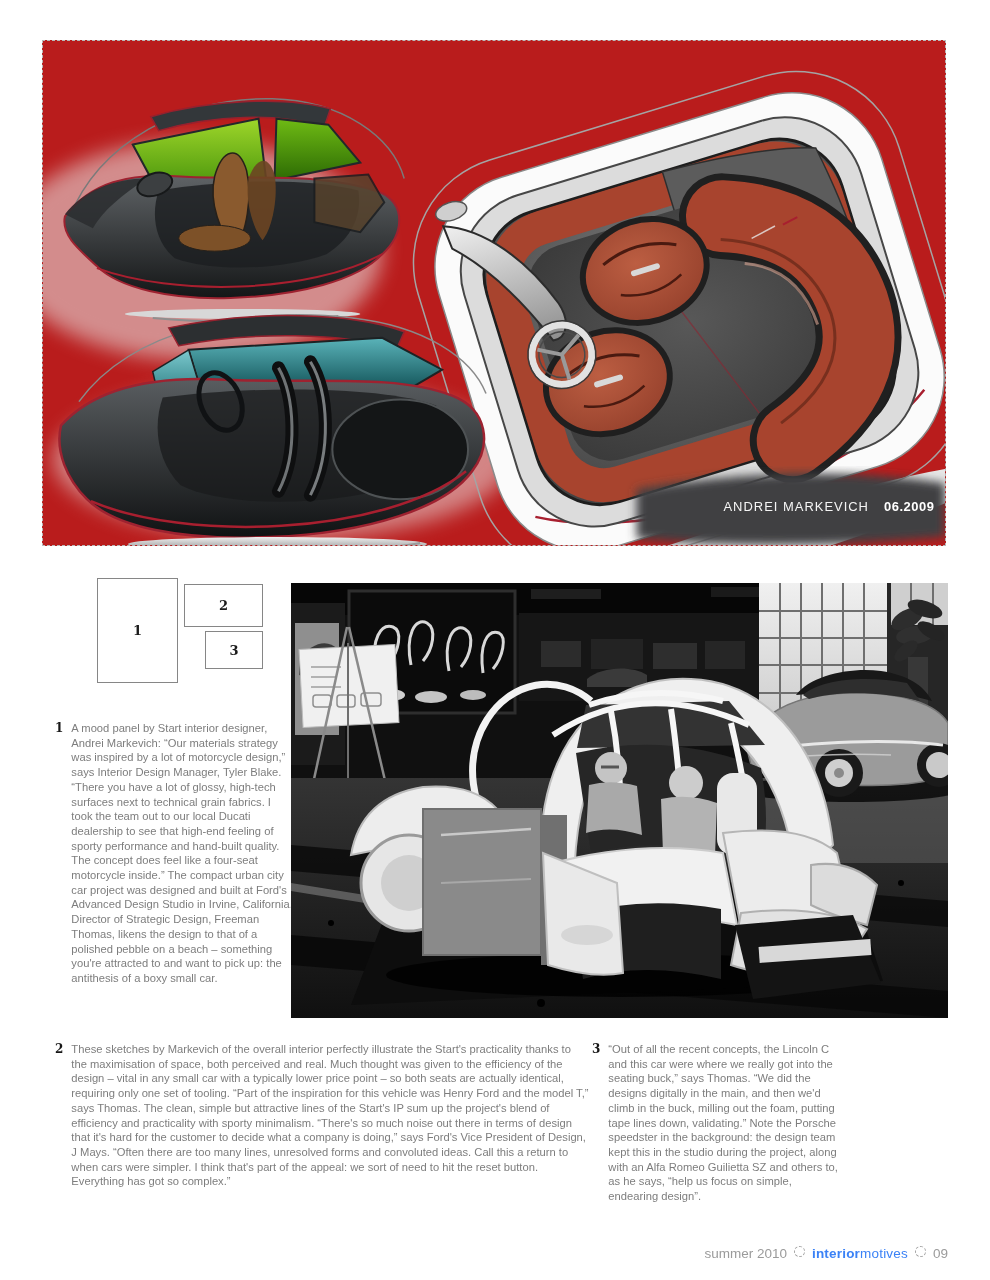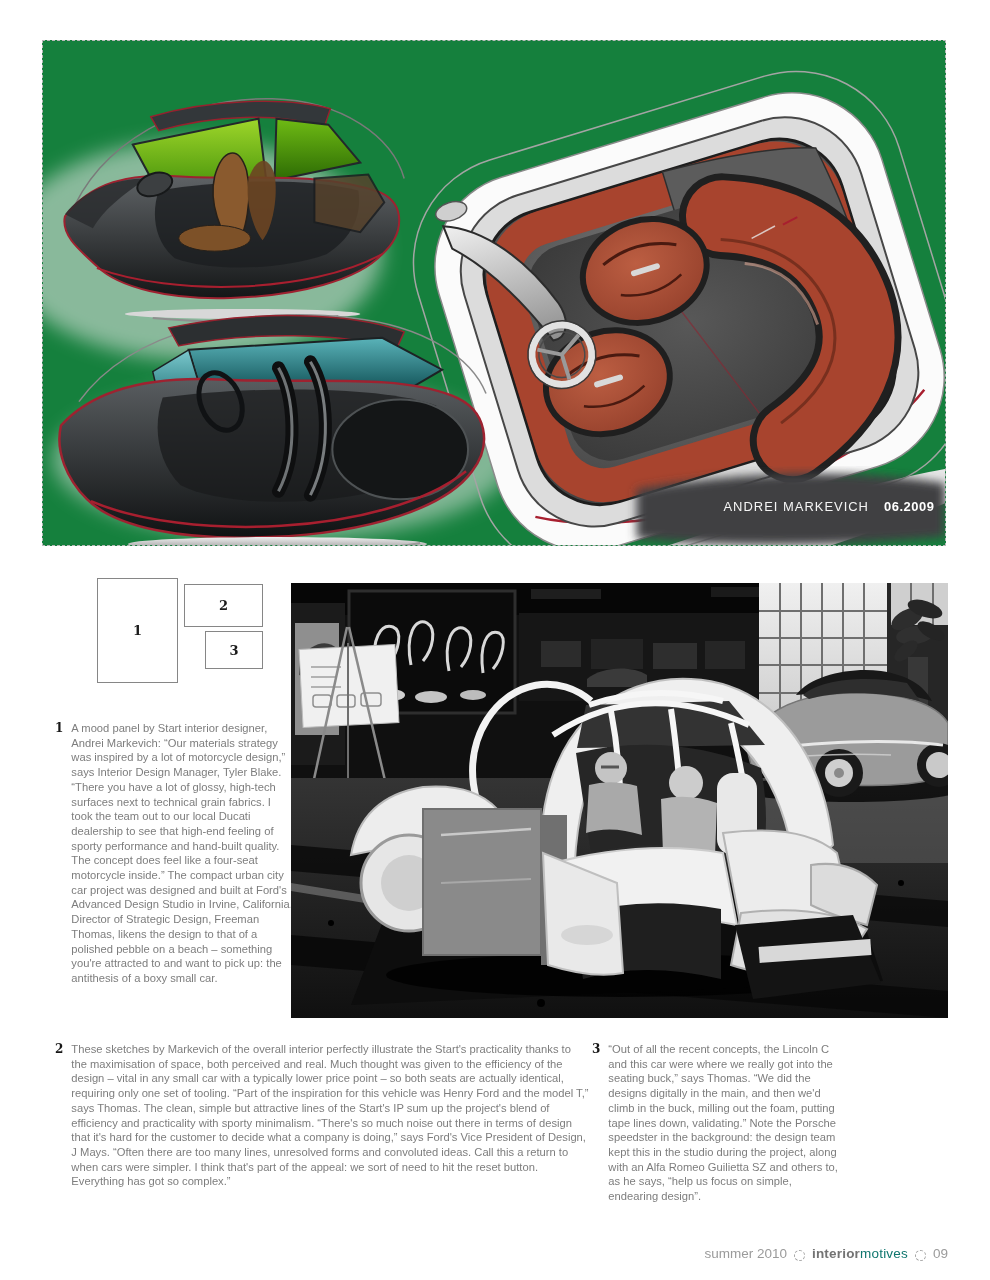--- a/index.html
+++ b/index.html
@@ -1,41 +1,41 @@
 <!DOCTYPE html>
 <html><head>
 <meta charset="utf-8">
 <style>
   html,body{margin:0;padding:0;background:#ffffff;}
   .page{position:relative;width:990px;height:1280px;background:#ffffff;overflow:hidden;
         font-family:"Liberation Sans",sans-serif;}
   .sketch-panel{position:absolute;left:42px;top:40px;width:904px;height:506px;
-        border:1px dashed #b9b9b9;background:#15803d;box-sizing:border-box;}
+        border:1px dashed #b9b9b9;background:#b91c1c;box-sizing:border-box;}
   .sketch-panel svg{display:block;width:100%;height:100%;}
   .keybox{position:absolute;background:#fff;border:1px solid #868686;box-sizing:border-box;
         display:flex;align-items:center;justify-content:center;
         font-family:"DejaVu Serif",serif;font-weight:700;font-size:13px;color:#1b1b1b;}
   #kb1{left:97px;top:578px;width:81px;height:105px;}
   #kb2{left:184px;top:584px;width:79px;height:43px;}
   #kb3{left:205px;top:631px;width:58px;height:38px;}
   .caption{position:absolute;color:#7d7d7d;font-size:11.2px;line-height:14.7px;
         display:flex;gap:8px;text-align:left;}
   .cap-num{font-family:"DejaVu Serif",serif;font-weight:700;font-size:12px;color:#161616;
         line-height:14.7px;flex:none;}
   #cap1{left:55px;top:721px;width:240px;}
   #cap2{left:55px;top:1042px;width:534px;}
   #cap3{left:592px;top:1042px;width:252px;}
   .photo{position:absolute;left:291px;top:583px;width:657px;height:435px;background:#101010;}
   .photo svg{display:block;width:100%;height:100%;}
-  .footer{position:absolute;right:42px;top:1246px;display:flex;align-items:flex-end;gap:7px;
+  .footer{position:absolute;right:42px;top:1246px;display:flex;align-items:flex-start;gap:7px;
         font-size:13.5px;color:#9b9b9b;}
   .dotcirc{width:11px;height:11px;border:1.4px dashed #a5a5a5;border-radius:50%;box-sizing:border-box;}
   .brand{letter-spacing:0.2px;}
-  .brand b{color:#737373;font-weight:700;}
-  .brand span{color:#0f766e;}
+  .brand b{color:#3b82f6;font-weight:700;}
+  .brand span{color:#3b82f6;}
 </style>
 </head>
 <body>
 
 <div class="page">
 
   <div class="sketch-panel">
     <svg viewBox="0 0 904 506" preserveAspectRatio="none">
       <defs>
         <linearGradient id="gGlass" x1="0" y1="0" x2="0" y2="1">

